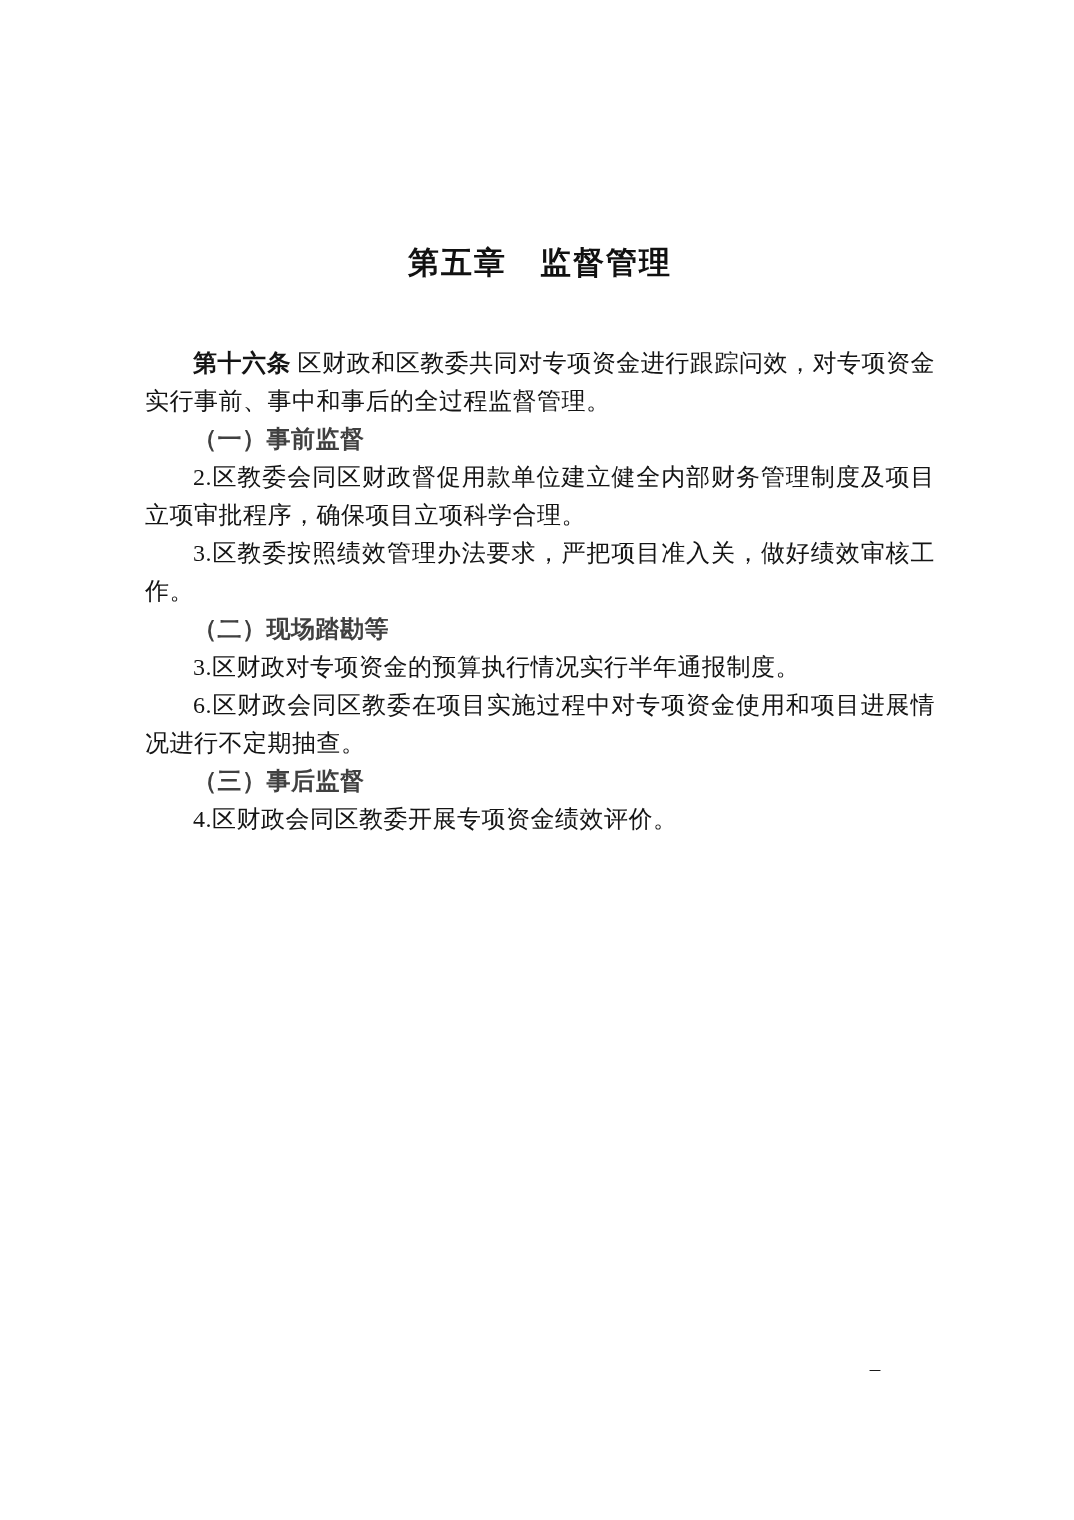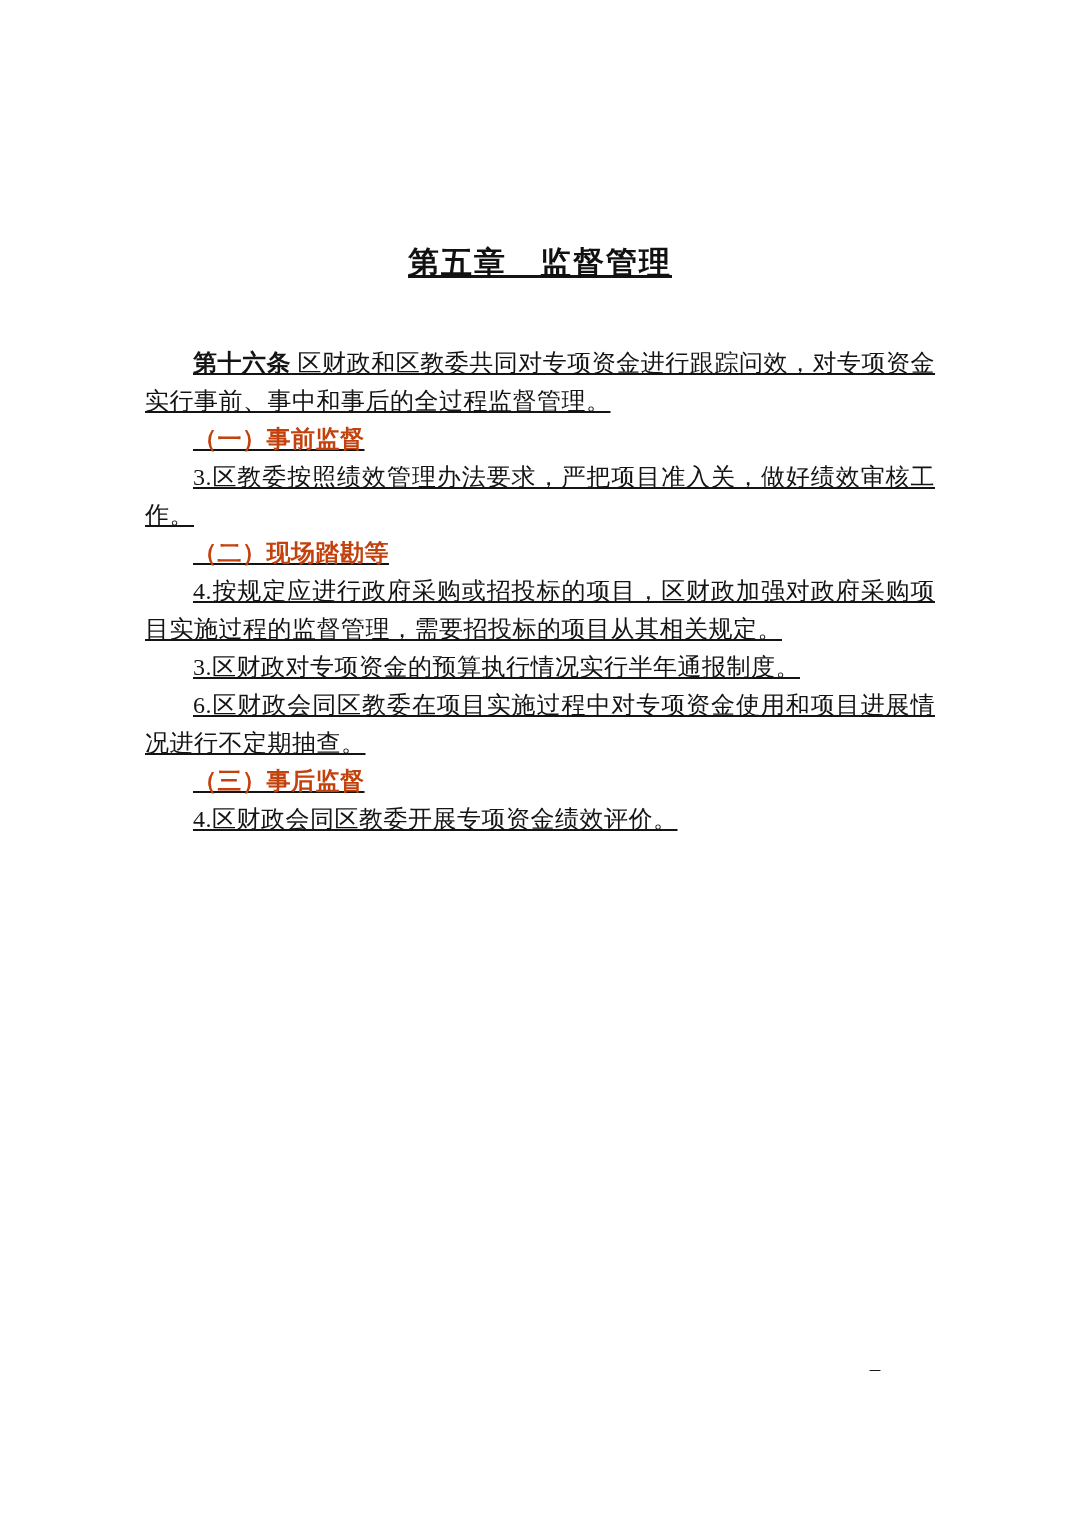--- a/index.html
+++ b/index.html
@@ -9,21 +9,20 @@
   }
   .page {
     position: relative;
     width: 1074px;
     height: 1371px;
     background: #ffffff;
     color: #141414;
     font-family: "Liberation Serif", serif;
     overflow: hidden;
     box-sizing: border-box;
-    text-decoration: underline;
   }
   .content {
     padding: 240px 139px 0 145px;
     box-sizing: border-box;
   }
   .doc-title {
     margin: 0 0 58px 0;
     text-align: center;
     font-family: "Liberation Sans", sans-serif;
     font-weight: bold;
@@ -36,21 +35,21 @@
     margin: 0;
     font-size: 24px;
     line-height: 38px;
     text-align: justify;
     text-justify: inter-ideograph;
     text-indent: 2em;
     letter-spacing: 0.5px;
   }
   .doc-body p.subheading {
     font-weight: bold;
-    color: #c2410c;
+    color: #404040;
   }
   .article-label {
     font-weight: bold;
   }
   .page-number {
     position: absolute;
     top: 1364px;
     right: 168px;
     font-size: 27px;
     letter-spacing: 3px;
@@ -60,23 +59,23 @@
 </style>
 </head>
 <body>
 
 <div class="page">
   <div class="content">
     <h1 class="doc-title">第五章　监督管理</h1>
     <div class="doc-body">
         <p class="body-paragraph"><span class="article-label">第十六条</span> 区财政和区教委共同对专项资金进行跟踪问效，对专项资金实行事前、事中和事后的全过程监督管理。</p>
         <p class="subheading">（一）事前监督</p>
+        <p class="body-paragraph">2.区教委会同区财政督促用款单位建立健全内部财务管理制度及项目立项审批程序，确保项目立项科学合理。</p>
         <p class="body-paragraph">3.区教委按照绩效管理办法要求，严把项目准入关，做好绩效审核工作。</p>
         <p class="subheading">（二）现场踏勘等</p>
-        <p class="body-paragraph">4.按规定应进行政府采购或招投标的项目，区财政加强对政府采购项目实施过程的监督管理，需要招投标的项目从其相关规定。</p>
         <p class="body-paragraph">3.区财政对专项资金的预算执行情况实行半年通报制度。</p>
         <p class="body-paragraph">6.区财政会同区教委在项目实施过程中对专项资金使用和项目进展情况进行不定期抽查。</p>
         <p class="subheading">（三）事后监督</p>
         <p class="body-paragraph">4.区财政会同区教委开展专项资金绩效评价。</p>
       </div>
   </div>
   <div class="page-number">- 7 -</div>
 </div>
 
 </body></html>

